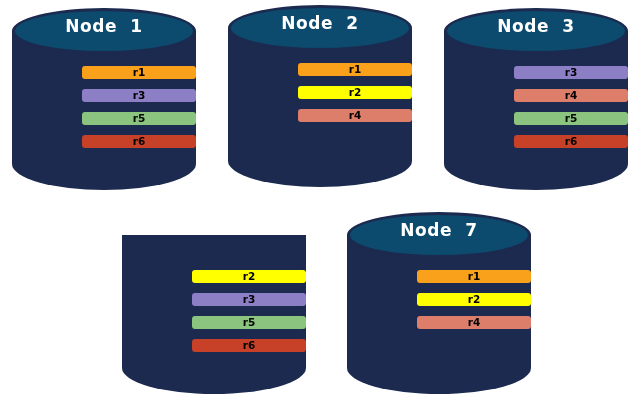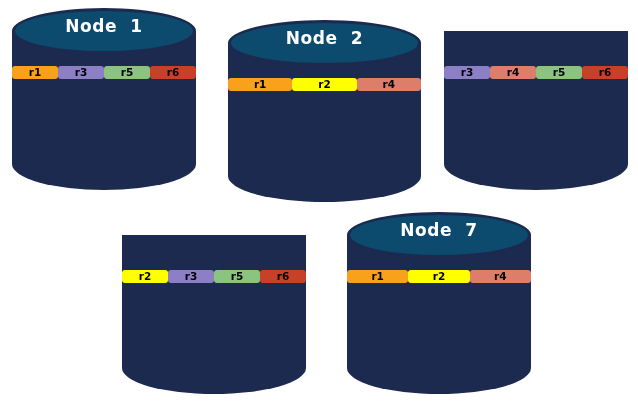--- a/index.html
+++ b/index.html
@@ -50,40 +50,41 @@
     letter-spacing: 0.5px;
     padding-top: 5px;
     text-align: center;
   }
   .bars {
     position: absolute;
     left: 0;
     right: 0;
     top: 58px;
     display: flex;
+    flex-direction: column;
     align-items: flex-end;
   }
   .bar {
     width: 114px;
     height: 13px;
     border-radius: 3px;
     margin-bottom: 10px;
     display: flex;
     align-items: center;
     justify-content: center;
   }
   .bar-label {
     color: #000000;
     font-size: 10.5px;
     font-weight: bold;
     line-height: 13px;
   }
   
   .node-pos-1 { left: 12px;  top: 8px; }
-  .node-pos-2 { left: 228px; top: 20px; padding-left: 9px; }
+  .node-pos-2 { left: 228px; top: 5px; }
   .node-pos-3 { left: 444px; top: 8px; }
   .node-pos-4 { left: 122px; top: 212px; }
   .node-pos-5 { left: 347px; top: 212px; }
 </style>
 </head>
 <body>
 
 <div class="canvas">
 
   <div class="cylinder node-pos-1">
@@ -120,20 +121,23 @@
         <span class="bar-label">r2</span>
       </div>
       <div class="bar" style="background-color: rgb(221, 126, 107);">
         <span class="bar-label">r4</span>
       </div>
     </div>
   </div>
 
   <div class="cylinder node-pos-3">
     <div class="cyl-body"></div>
+    <div class="cyl-top">
+      <span class="cyl-title">Node 3</span>
+    </div>
     <div class="bars">
       <div class="bar" style="background-color: rgb(140, 127, 198);">
         <span class="bar-label">r3</span>
       </div>
       <div class="bar" style="background-color: rgb(221, 126, 107);">
         <span class="bar-label">r4</span>
       </div>
       <div class="bar" style="background-color: rgb(138, 196, 126);">
         <span class="bar-label">r5</span>
       </div>

